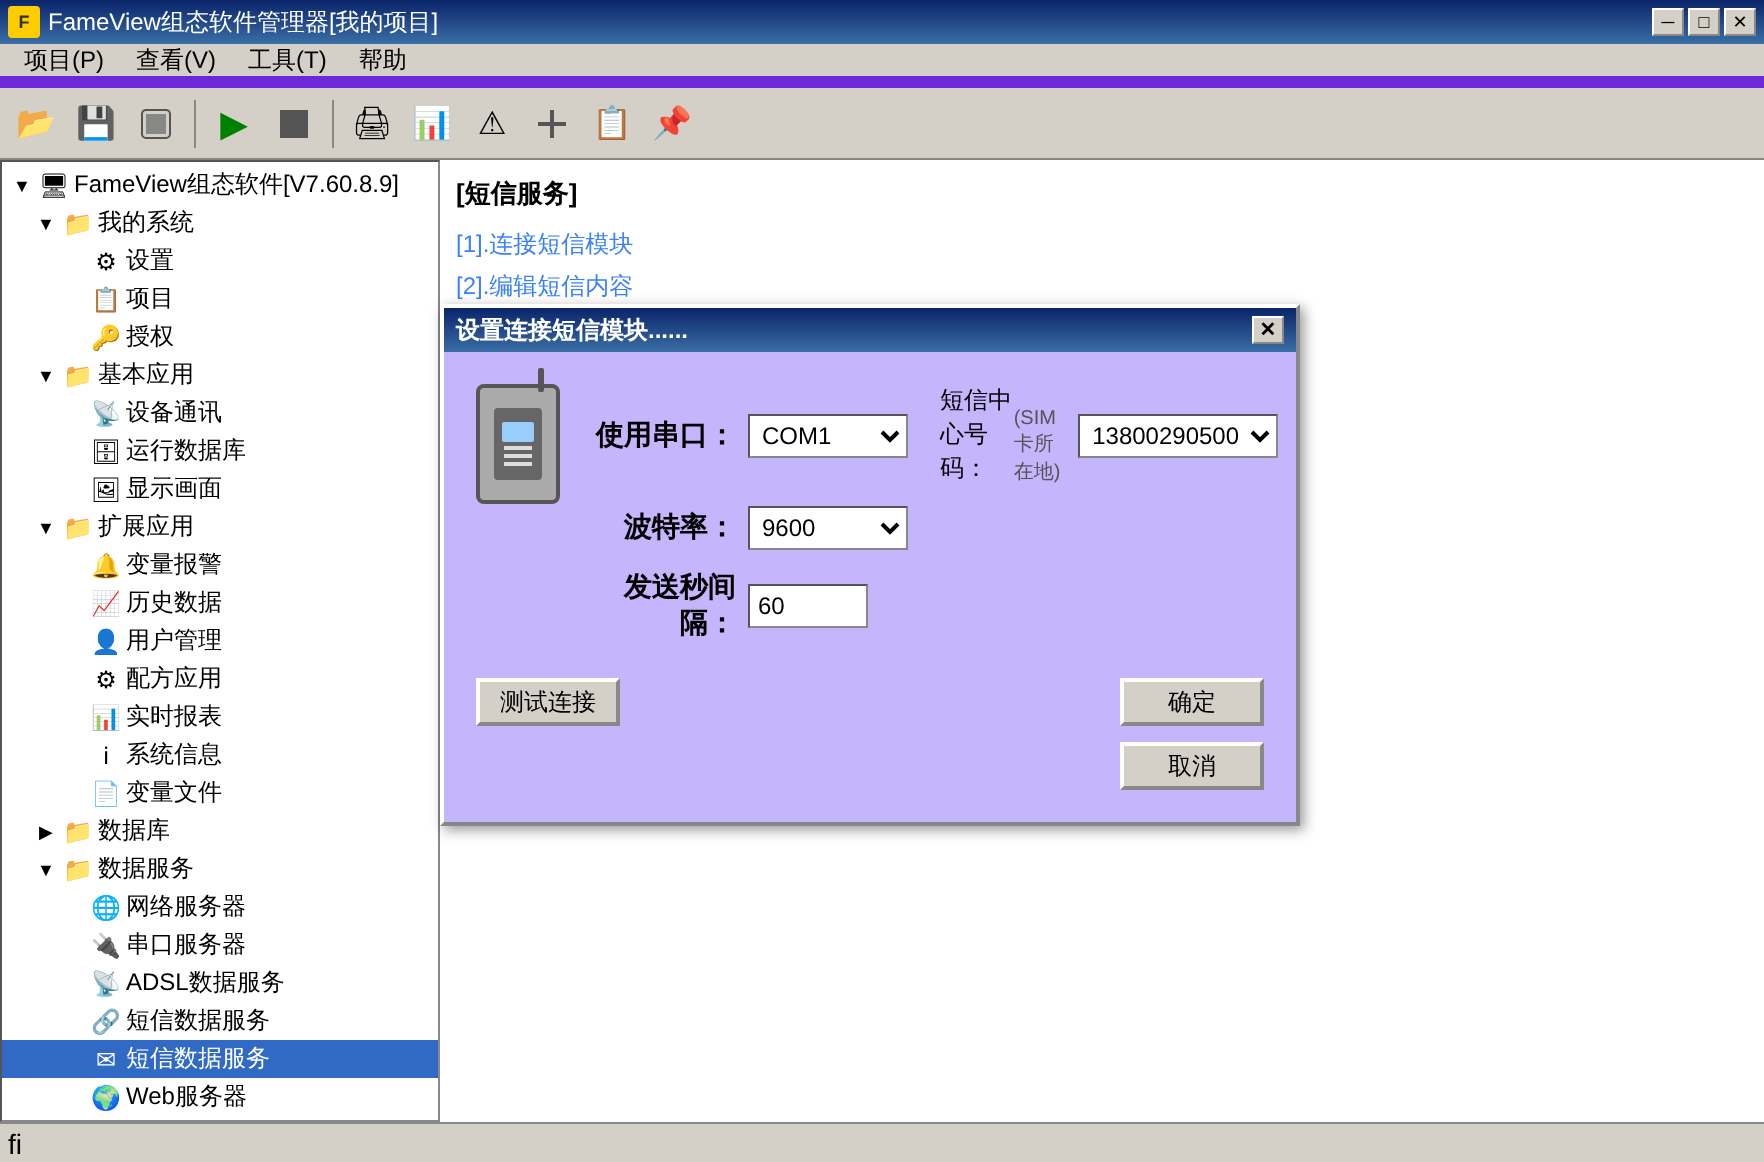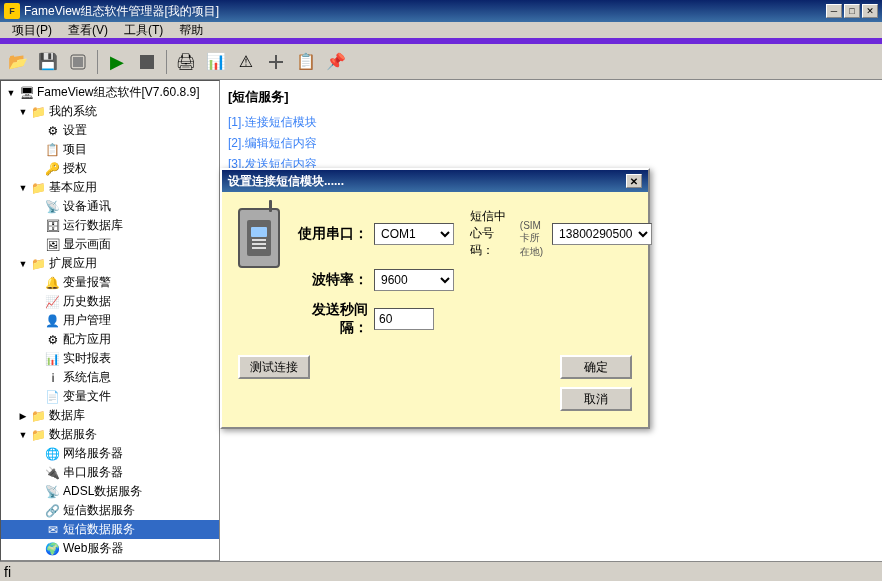--- a/index.html
+++ b/index.html
@@ -188,27 +188,27 @@
       display: flex;
       align-items: center;
       justify-content: center;
       z-index: 100;
       pointer-events: none;
     }
 
     
     .dialog {
       pointer-events: all;
-      background: #fef9c3;
+      background: #c4b5fd;
       border: 2px solid #888;
       border-top-color: #fff;
       border-left-color: #fff;
       width: 430px;
       position: absolute;
-      top: 168px;
+      top: 152px;
       left: 220px;
       box-shadow: 2px 2px 6px rgba(0,0,0,0.4);
     }
     .dialog-title {
       background: linear-gradient(to bottom, #0a246a, #3a6ea5);
       color: white;
       height: 22px;
       display: flex;
       align-items: center;
       padding: 0 6px;
@@ -579,21 +579,21 @@
               <select class="dialog-select" style="width:80px;">
                 <option>COM1</option>
                 <option>COM2</option>
                 <option>COM3</option>
                 <option>COM4</option>
               </select>
             </div>
             <div style="display:flex;align-items:center; margin-left:16px;">
               <div style="display:flex;align-items:flex-end;margin-right:4px;">
                 <span style="font-size:12px;">短信中心号码：</span>
-                <span style="font-size:10px;color:#555;margin-left:13px;">(SIM卡所在地)</span>
+                <span style="font-size:10px;color:#555;">(SIM卡所在地)</span>
               </div>
               <select class="dialog-select" style="width:120px;">
                 <option>13800290500</option>
               </select>
             </div>
           </div>
 
           <div style="display:flex;align-items:center;margin-bottom:10px;">
             <span class="dialog-label">波特率：</span>
             <select class="dialog-select" style="width:80px;">

